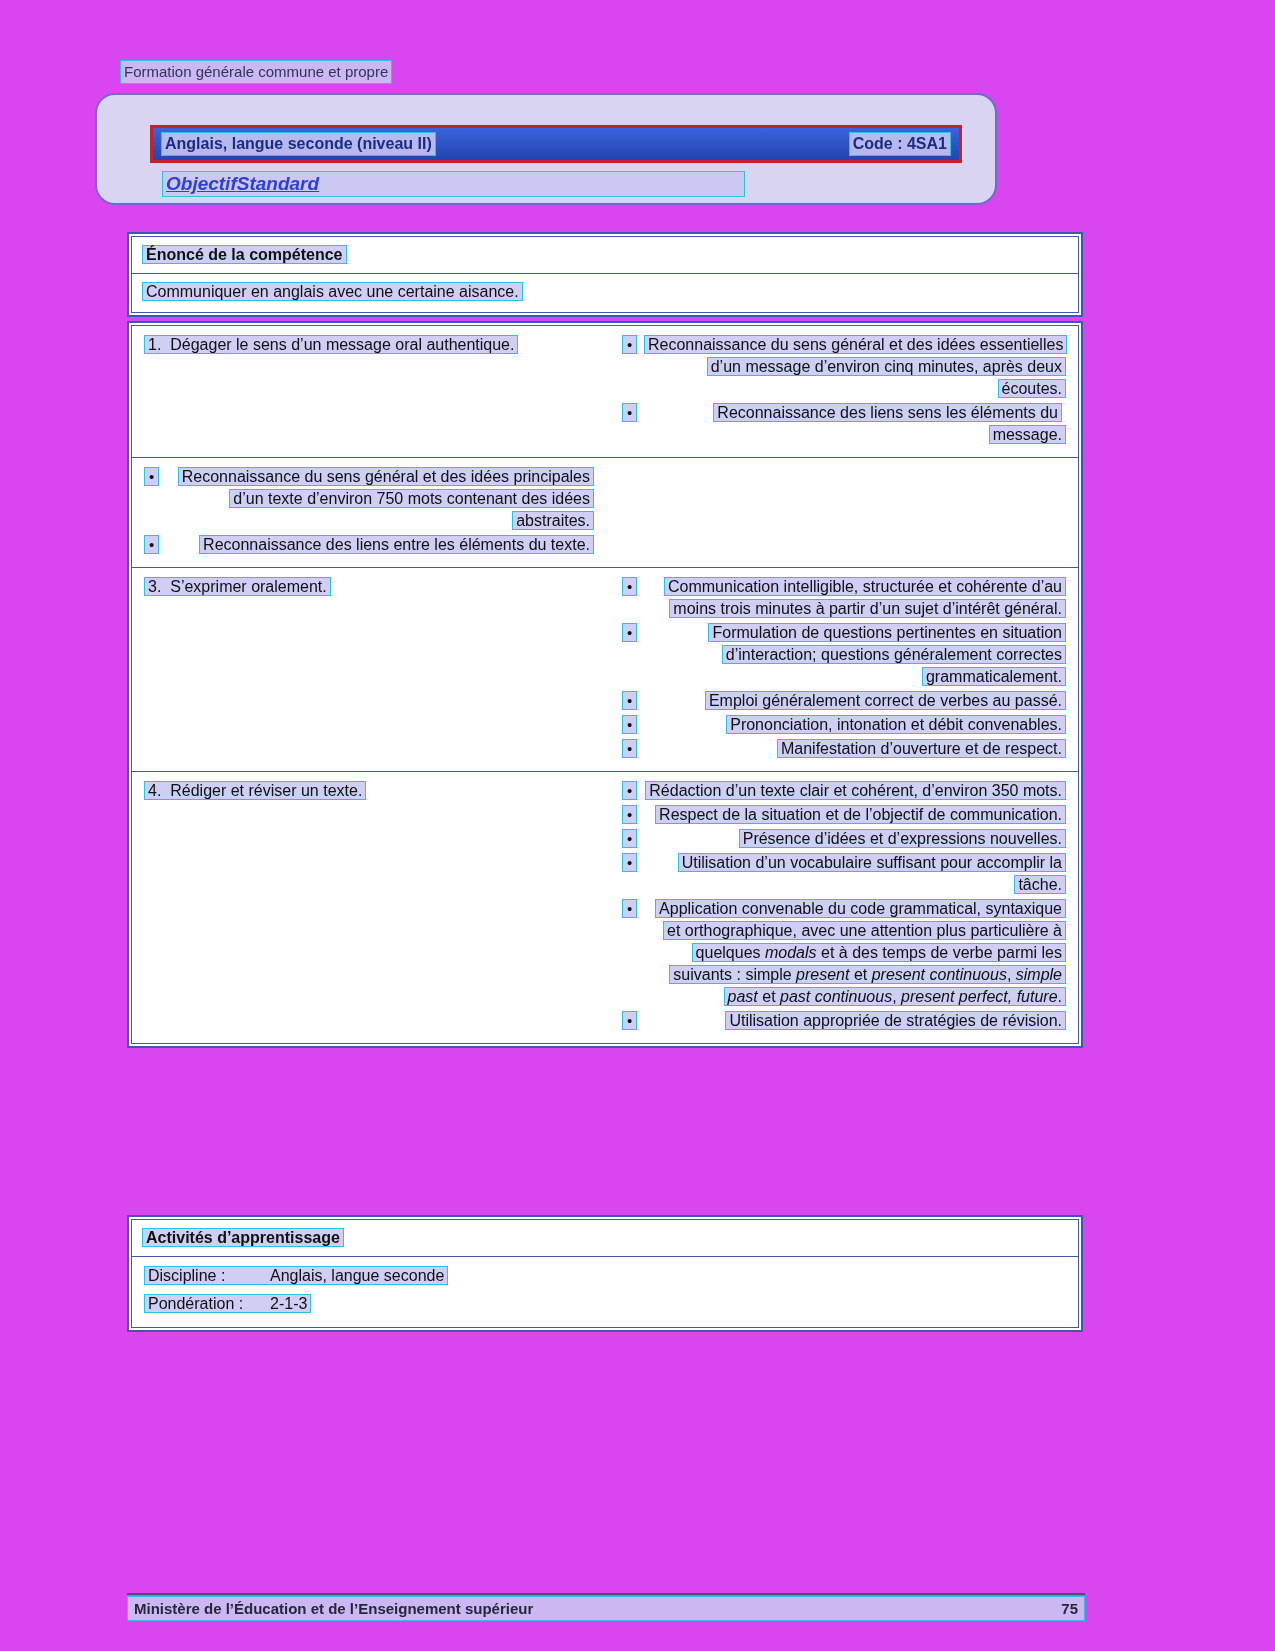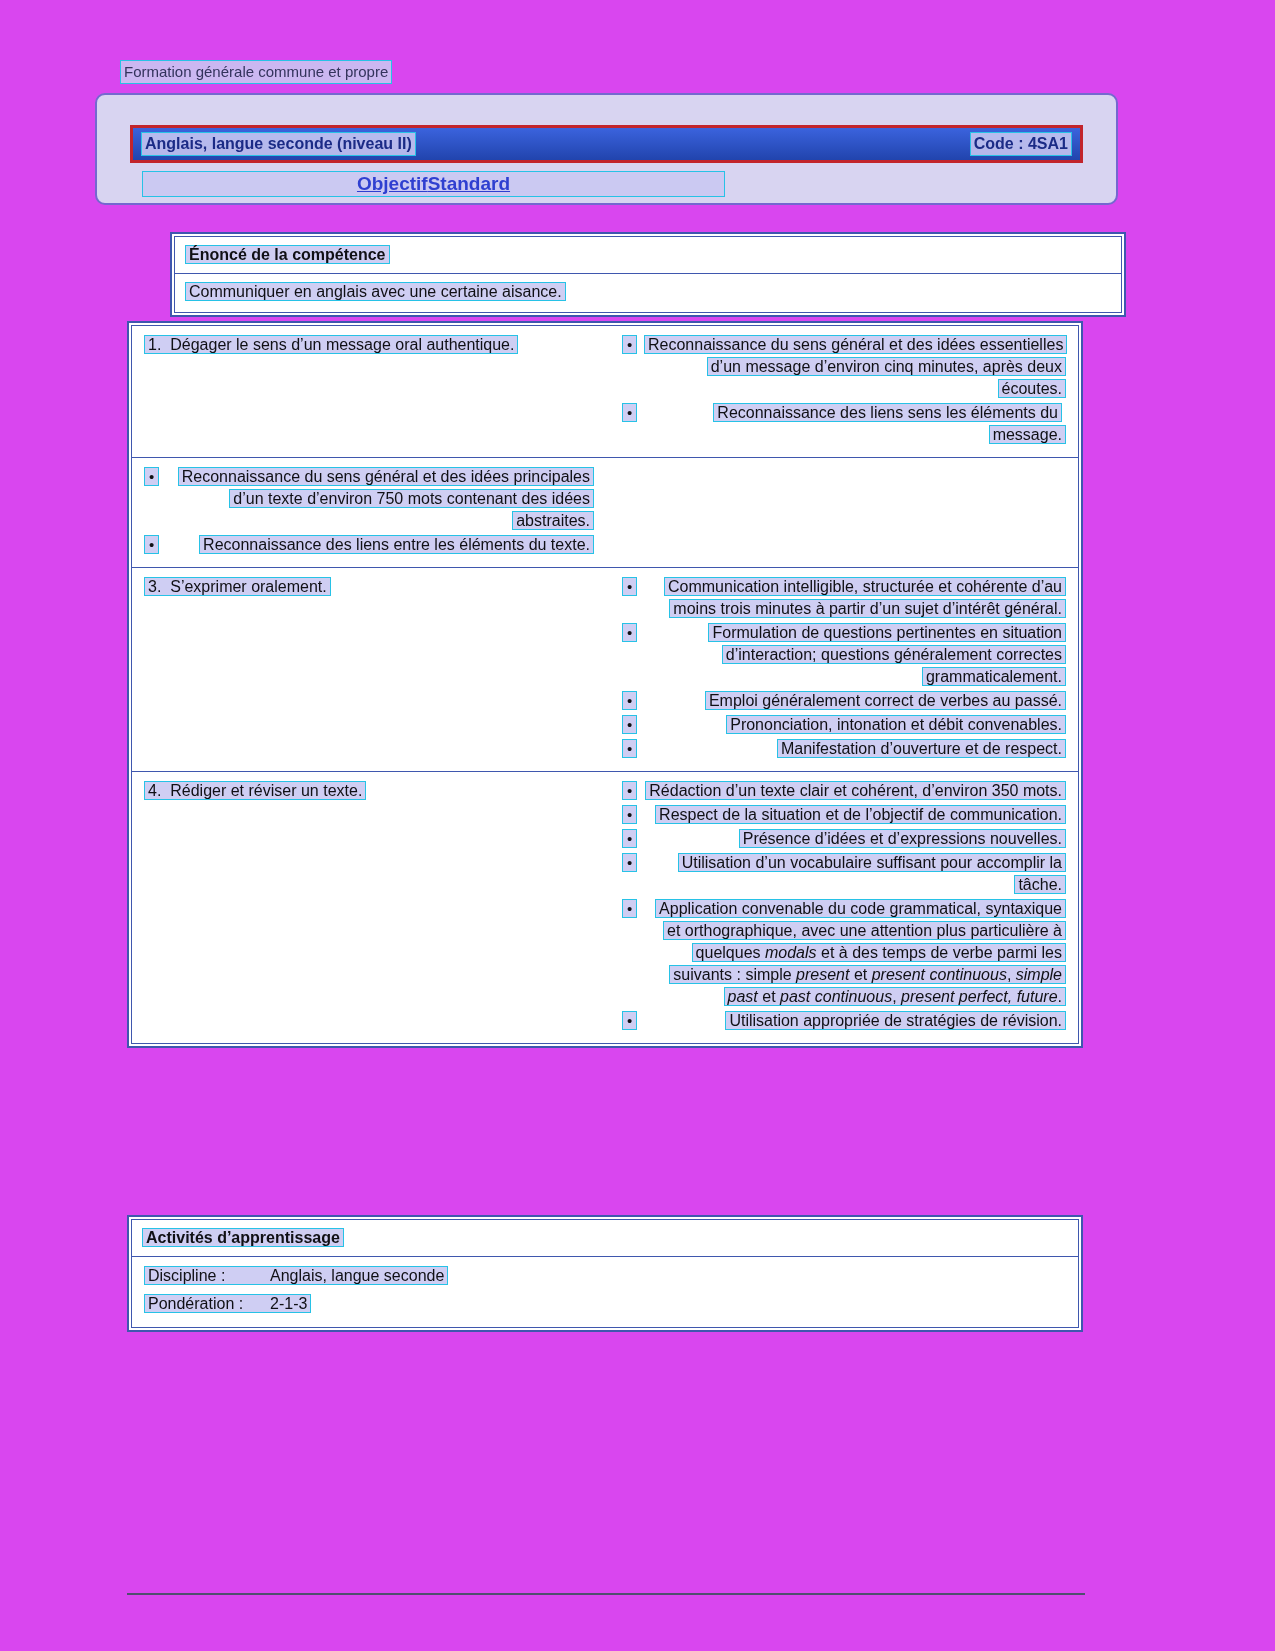--- a/index.html
+++ b/index.html
@@ -5,35 +5,35 @@
   html,body{margin:0;padding:0;background:#e8e8e8;}
   .page{position:relative;width:1275px;height:1651px;margin:0 auto;background:#d946ef;
         font-family:"Liberation Sans",sans-serif;color:#101015;font-size:16px;line-height:22px;overflow:hidden;}
 
   
   .hl{background:rgba(200,199,241,.88);border:1px solid #27c2e6;padding:0 3px;
       box-decoration-break:clone;-webkit-box-decoration-break:clone;}
 
   .top-label{position:absolute;left:120px;top:60px;font-size:15px;color:#33335c;}
 
-  .header-band{position:absolute;left:95px;top:93px;width:1023px;height:112px;box-sizing:border-box;
-               background:#d8d4f1;border:2px solid #7468cf;border-radius:10px;}
+  .header-band{position:absolute;left:95px;top:93px;width:902px;height:112px;box-sizing:border-box;
+               background:#d8d4f1;border:2px solid #7468cf;border-radius:20px;padding-left:20px;}
   .title-bar{display:flex;justify-content:space-between;align-items:center;margin:30px 33px 0 33px;
              border:3px solid #c2242c;background:linear-gradient(180deg,#3b63dd,#2144ad);padding:4px 8px;}
   .title-bar .hl{color:#1b2b86;font-weight:bold;font-size:16px;}
-  .head-line{display:flex;justify-content:center;width:575px;margin:8px 0 0 45px;
-             font-size:19px;line-height:24px;font-weight:bold;color:#2f3fd0;}
+  .head-line{display:flex;justify-content:flex-start;width:575px;margin:8px 0 0 45px;
+             font-size:19px;line-height:24px;font-weight:bold;font-style:italic;color:#2f3fd0;}
   .hword{text-decoration:underline;}
 
   .box{position:absolute;left:127px;width:956px;box-sizing:border-box;border:2px solid #3f57ae;padding:2px;background:#fff;}
   .box-inner{border:1px solid #3f57ae;}
   .section-heading{font-weight:bold;padding:7px 10px;border-bottom:1.5px solid #3f57ae;}
   .enonce-body{padding:7px 10px 9px;}
 
-  #enonce{top:232px;margin-left:43px;}
+  #enonce{top:232px;}
   #elements{top:321px;}
   #activities{top:1215px;}
 
   .thead{display:grid;grid-template-columns:478px 1fr;font-weight:bold;border-bottom:1.5px solid #3f57ae;}
   .thead .cell-left,.thead .cell-right{padding:8px 10px 8px 12px;}
 
   .t-row{display:grid;grid-template-columns:478px 1fr;border-top:1.5px solid #3f57ae;}
   #elements .t-row:first-child{border-top:none;}
   .cell-left{padding:8px 10px 9px 12px;}
   .hang-wrap{padding-left:30px;text-indent:-30px;max-width:450px;}
@@ -181,15 +181,19 @@
       </div>
       <div class="act-rows">
           <div class="act-row"><span class="hl"><span class="act-label">Discipline :</span><span class="act-value">Anglais, langue seconde</span></span></div>
           <div class="act-row"><span class="hl"><span class="act-label">Pondération :</span><span class="act-value">2-1-3</span></span></div>
         </div>
     </div>
   </div>
 
   <div class="footer">
     <div class="footer-rule"></div>
+    <div class="footer-band hl">
+      <span>Ministère de l’Éducation et de l’Enseignement supérieur</span>
+      <span>75</span>
+    </div>
   </div>
 
 </div>
 
 </body></html>

